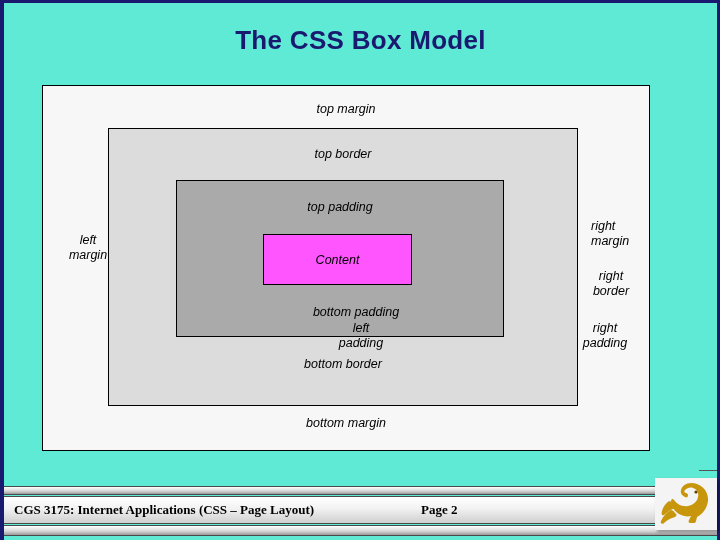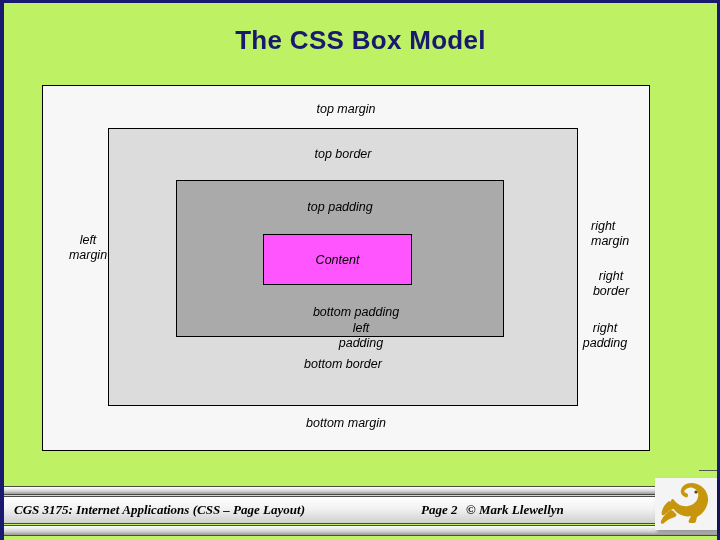--- a/index.html
+++ b/index.html
@@ -12,21 +12,21 @@
 
   body {
     font-family: "Liberation Sans", sans-serif;
     background: #ffffff;
   }
 
   #slide {
     position: relative;
     width: 720px;
     height: 540px;
-    background: #bef264;
+    background: #5eead4;
     border-left: 4px solid #191970;
     border-top: 3px solid #191970;
     border-right: 3px solid #191970;
     border-bottom: 0;
   }
 
   
   #title {
     position: absolute;
     left: 0;
@@ -138,21 +138,20 @@
 
   #footer-text {
     position: absolute;
     top: 10px;
     left: 0;
     width: 713px;
     height: 28px;
     display: flex;
     align-items: center;
     font-family: "Liberation Serif", serif;
-    font-style: italic;
     font-weight: bold;
     font-size: 13px;
     color: #000000;
     padding-left: 40px;
   }
 
   #f-course { position: absolute; left: 10px;  white-space: nowrap; }
   #f-page   { position: absolute; left: 385px; white-space: nowrap; margin-left: 32px; }
   #f-author { position: absolute; left: 462px; white-space: nowrap; }
 
@@ -227,21 +226,20 @@
   </div>
 
   <div id="footer">
     <div class="fband" id="fband-top"></div>
     <div class="fband" id="fband-mid"></div>
     <div class="fband" id="fband-bottom"></div>
 
     <div id="footer-text">
       <span id="f-course">CGS 3175: Internet Applications (CSS – Page Layout)</span>
       <span id="f-page">Page 2</span>
-      <span id="f-author">© Mark Llewellyn</span>
     </div>
 
     <div id="logo-wrap">
       <div id="logo-lines">
         <i></i>
           <i></i>
           <i></i>
           <i></i>
       </div>
       <div id="logo-plate">

